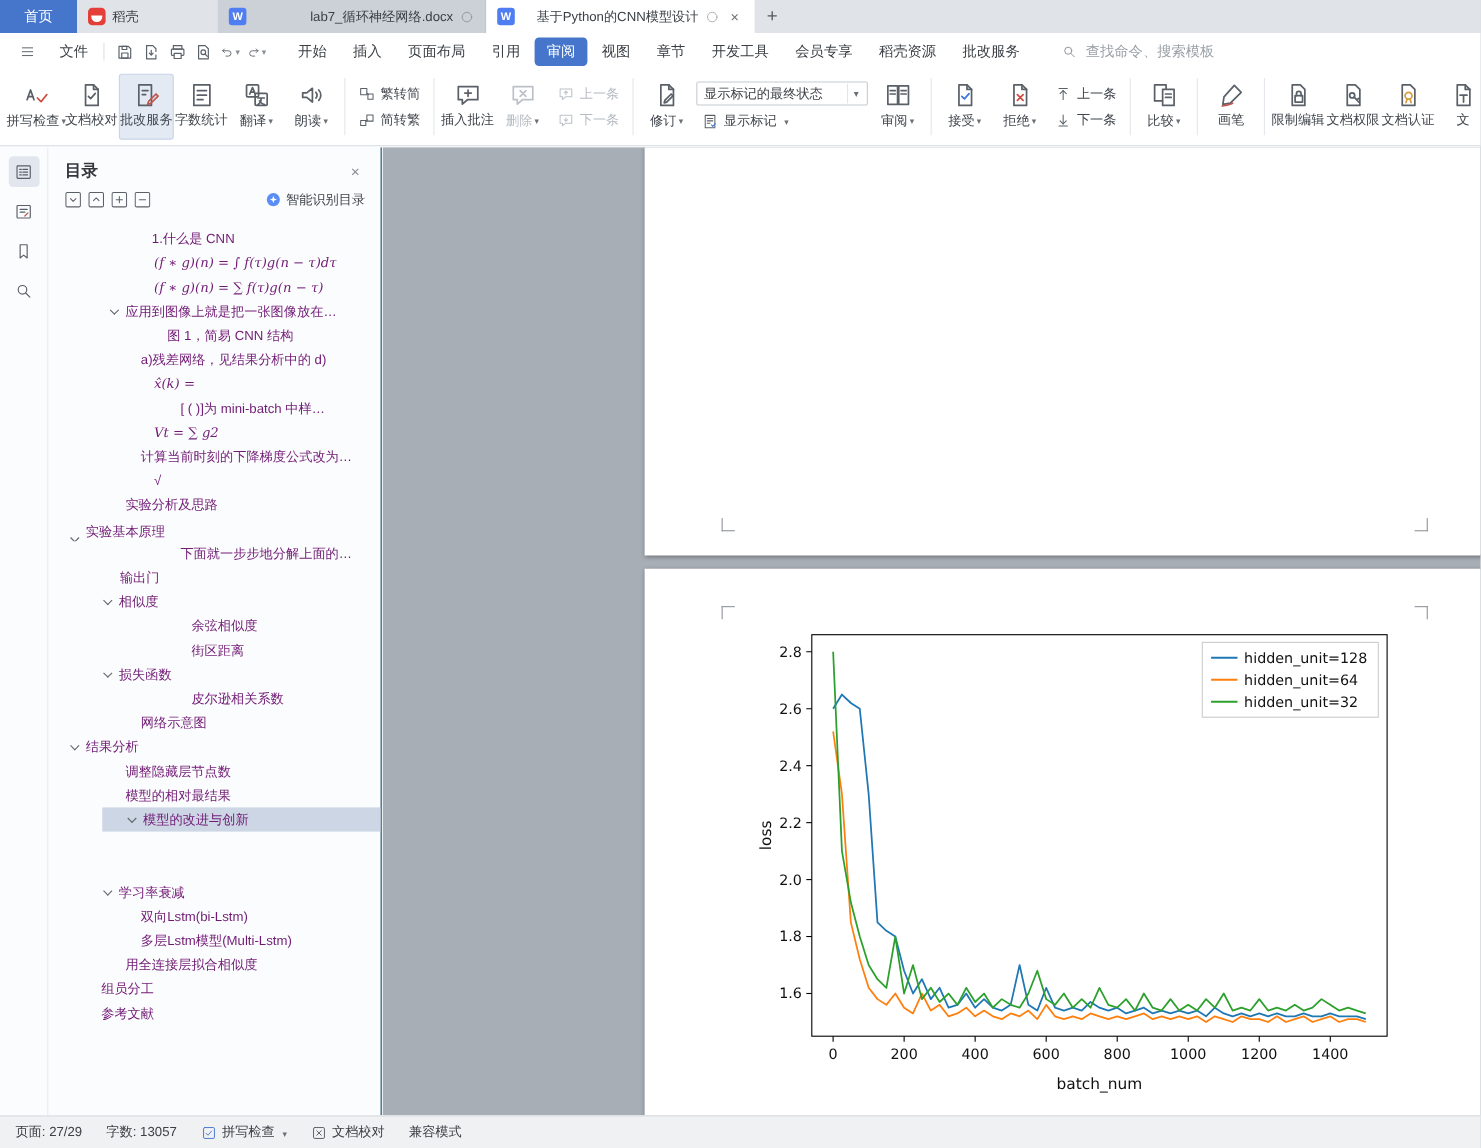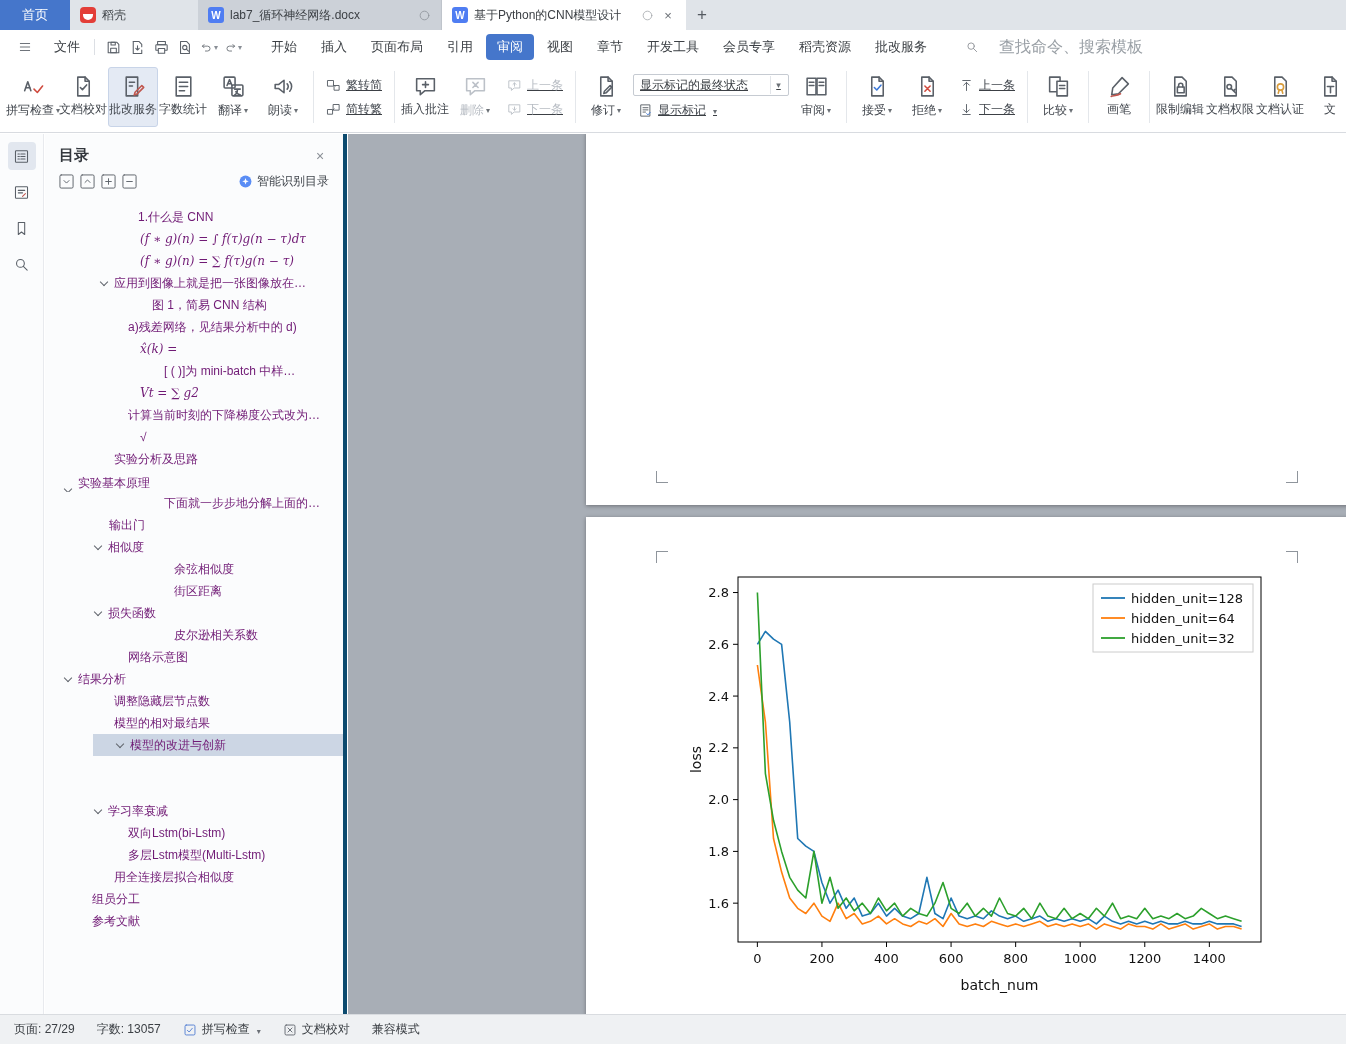--- a/index.html
+++ b/index.html
@@ -7,21 +7,21 @@
   body {
     width:1346px; height:1044px; overflow:hidden; position:relative;
     font-family:"Liberation Sans","DejaVu Sans",sans-serif;
     background:#fff; color:#3c4045; font-size:13px;
     -webkit-font-smoothing:antialiased;
   }
   #app { position:absolute; inset:0; }
 
   
   .tabbar { position:absolute; top:0; left:0; right:0; height:30px; background:#e0e4e9; display:flex; align-items:stretch; }
-  .tab { display:flex; align-items:center; gap:6px; padding:0 10px; font-size:12px; color:#3c4045; position:relative; cursor:default; }
+  .tab { display:flex; align-items:center; gap:6px; padding:0 10px; font-size:12px; color:#3c4045; position:relative; cursor:default;text-align:right; }
   .tab-home { width:70px; justify-content:center; background:#4576cb; color:#fff; font-size:13px; }
   .tab-docer { width:128px; }
   .tab-doc { width:244px; background:#ccd1d8; border-right:1px solid #bfc4cb; }
   .tab-doc.active { background:#ffffff; border-right:none; }
   .tab-title { flex:1; overflow:hidden; white-space:nowrap; text-overflow:ellipsis; }
   .wicon { width:16px; height:16px; border-radius:3px; background:#4f7df2; color:#fff; font-size:10px; font-weight:bold; display:flex; align-items:center; justify-content:center; flex:0 0 16px; }
   .docer-logo { width:16px; height:16px; border-radius:4px; background:#e33e38; flex:0 0 16px; position:relative; }
   .docer-logo::after { content:""; position:absolute; left:3px; right:3px; bottom:3px; height:6px; border-radius:0 0 6px 6px; background:#fff; }
   .tab-close { width:16px; height:16px; display:flex; align-items:center; justify-content:center; color:#6b7076; font-size:13px; border-radius:3px; }
   .tab-status { width:13px; height:13px; opacity:.55; flex:0 0 13px; }
@@ -31,49 +31,49 @@
   .menubar { position:absolute; top:30px; left:0; right:0; height:34px; background:#fff; display:flex; align-items:center; padding:0 10px; white-space:nowrap; }
   .file-btn { display:flex; align-items:center; gap:22px; padding:0 8px; font-size:13px; }
   .ham { width:14px; height:14px; }
   .mb-div { width:1px; height:16px; background:#dcdfe4; margin:0 6px; }
   .mb-ico { width:24px; height:24px; padding:3px; display:flex; align-items:center; justify-content:center; border-radius:3px; }
   .mb-ico .gi { width:17px; height:17px; }
   .mini-dd::after { content:"▾"; font-size:8px; color:#8a8f96; margin-left:1px; }
   .menus { display:flex; align-items:center; margin-left:14px; }
   .menu-item { padding:4px 11px; font-size:13px; border-radius:4px; margin:0 1px; }
   .menu-item.active { background:#4576cb; color:#fff; }
-  .cmd-search { display:flex; align-items:center; gap:20px; margin-left:26px; color:#9aa0a6; font-size:16px; }
+  .cmd-search { display:flex; align-items:center; gap:8px; margin-left:26px; color:#9aa0a6; font-size:13px; }
   .cmd-search .gi { width:14px; height:14px; opacity:.7; }
 
   
   .ribbon { position:absolute; top:64px; left:0; right:0; height:69px; background:#fff; border-bottom:1px solid #d8dbe0; display:flex; align-items:center; padding:0 2px 2px 8px; overflow:hidden; white-space:nowrap; }
   .rb-btn { display:flex; flex-direction:column; align-items:center; justify-content:flex-start; padding:6px 6px 2px; min-width:50px; height:60px; border-radius:3px; border:1px solid transparent; }
   .rb-btn .i26 { width:25px; height:25px; margin-bottom:4px; }
   .rb-label { font-size:12px; color:#41464d; display:flex; align-items:center; line-height:12px; }
   .rb-btn.selected { background:#e4eaf4; border-color:#c8d4e8; }
   .dd::after { content:"▾"; font-size:8px; color:#6b7076; margin-left:2px; }
-  .rb-col { display:flex; flex-direction:column; justify-content:center; gap:4px; height:60px; margin:0 2px;text-decoration:underline; }
+  .rb-col { display:flex; flex-direction:column; justify-content:center; gap:4px; height:60px; margin:0 2px; }
   .rb-small { display:flex; align-items:center; gap:5px; font-size:12px; color:#41464d; height:20px; padding:0 5px; border-radius:3px; }
   .rb-small .i16 { width:15px; height:15px; }
   .rb-div { width:1px; align-self:center; height:52px; background:#e4e7eb; margin:0 5px; flex:0 0 1px; }
   .combo { width:156px; height:22px; border:1px solid #c6cbd2; background:#fff; display:flex; align-items:center; justify-content:space-between; font-size:12px; color:#3c4045; padding:0 2px 0 6px; border-radius:2px; }
   .combo-arrow { width:16px; height:18px; display:flex; align-items:center; justify-content:center; color:#6b7076; font-size:9px; border-left:1px solid #e2e5e9; }
   .combo-arrow::after { content:"▾"; }
   .disabled { color:#b7bcc3 !important; }
   .disabled .rb-label { color:#b7bcc3; }
   .disabled svg * { stroke:#bcc1c8 !important; }
 
   
   .leftstrip { position:absolute; left:0; top:134px; bottom:30px; width:44px; background:#fbfcfd; border-right:1px solid #e8eaee; display:flex; flex-direction:column; align-items:center; padding-top:8px; gap:8px; }
   .ls-btn { width:28px; height:28px; display:flex; align-items:center; justify-content:center; border-radius:4px; }
   .ls-btn .gi { width:17px; height:17px; }
   .ls-btn.selected { background:#e2e7ef; }
 
   
-  .navpane { position:absolute; left:45px; top:134px; bottom:30px; width:302px; background:#fbfcfd; border-right:4px solid #0c4a6e; overflow:hidden; }
+  .navpane { position:absolute; left:45px; top:134px; bottom:30px; width:302px; background:#fbfcfd; border-right:1px solid #0c4a6e; overflow:hidden; }
   .nav-header { display:flex; align-items:center; padding:12px 14px 6px; }
   .nav-title { font-size:15px; font-weight:bold; color:#33373d; }
   .nav-close { margin-left:auto; color:#8a8f96; font-size:14px; width:18px; height:18px; display:flex; align-items:center; justify-content:center; }
   .nav-tools { display:flex; align-items:center; padding:2px 14px 8px; }
   .nt-box { width:15px; height:15px; margin-right:6px; }
   .smart-toc { margin-left:auto; display:flex; align-items:center; gap:4px; font-size:12px; color:#41464d; }
   .smart-toc .gi { width:15px; height:15px; }
   .toc-tree { padding-top:8px; font-size:12px; color:#701a75; }
   .toc-row { height:22px; display:flex; align-items:center; white-space:nowrap; overflow:hidden; padding-right:6px; }
   .toc-row.selected { background:#ccd6e4; }

